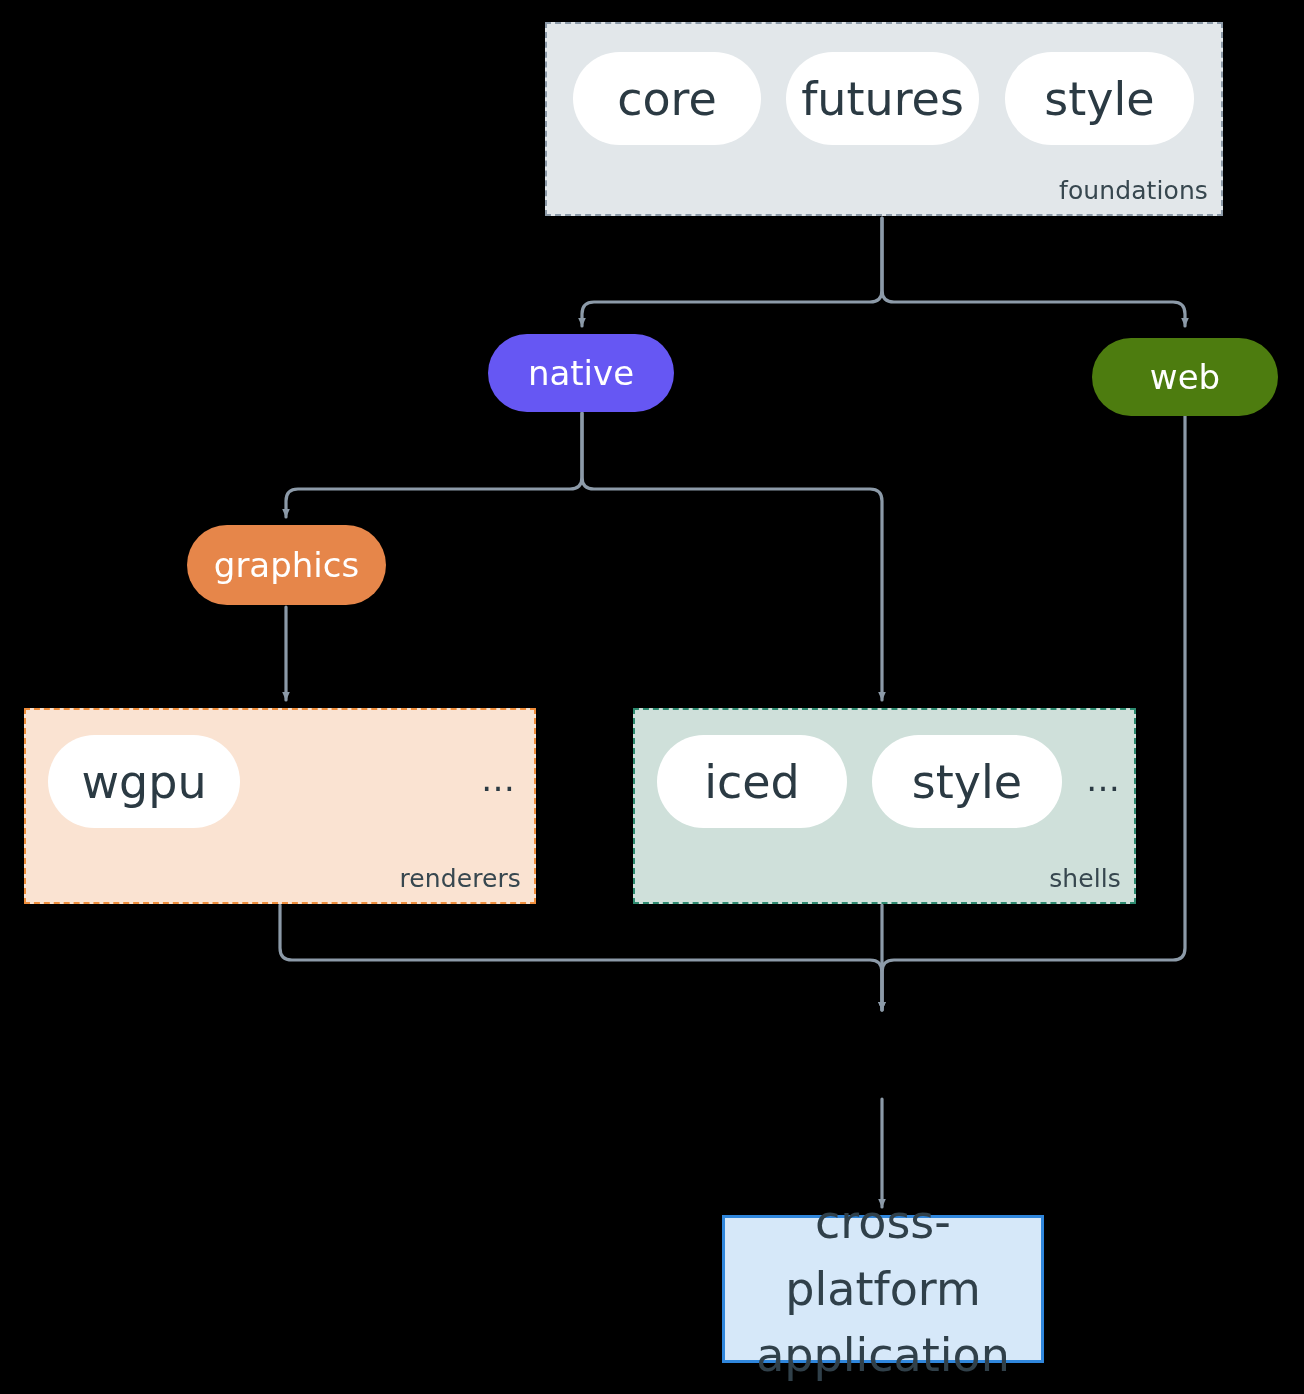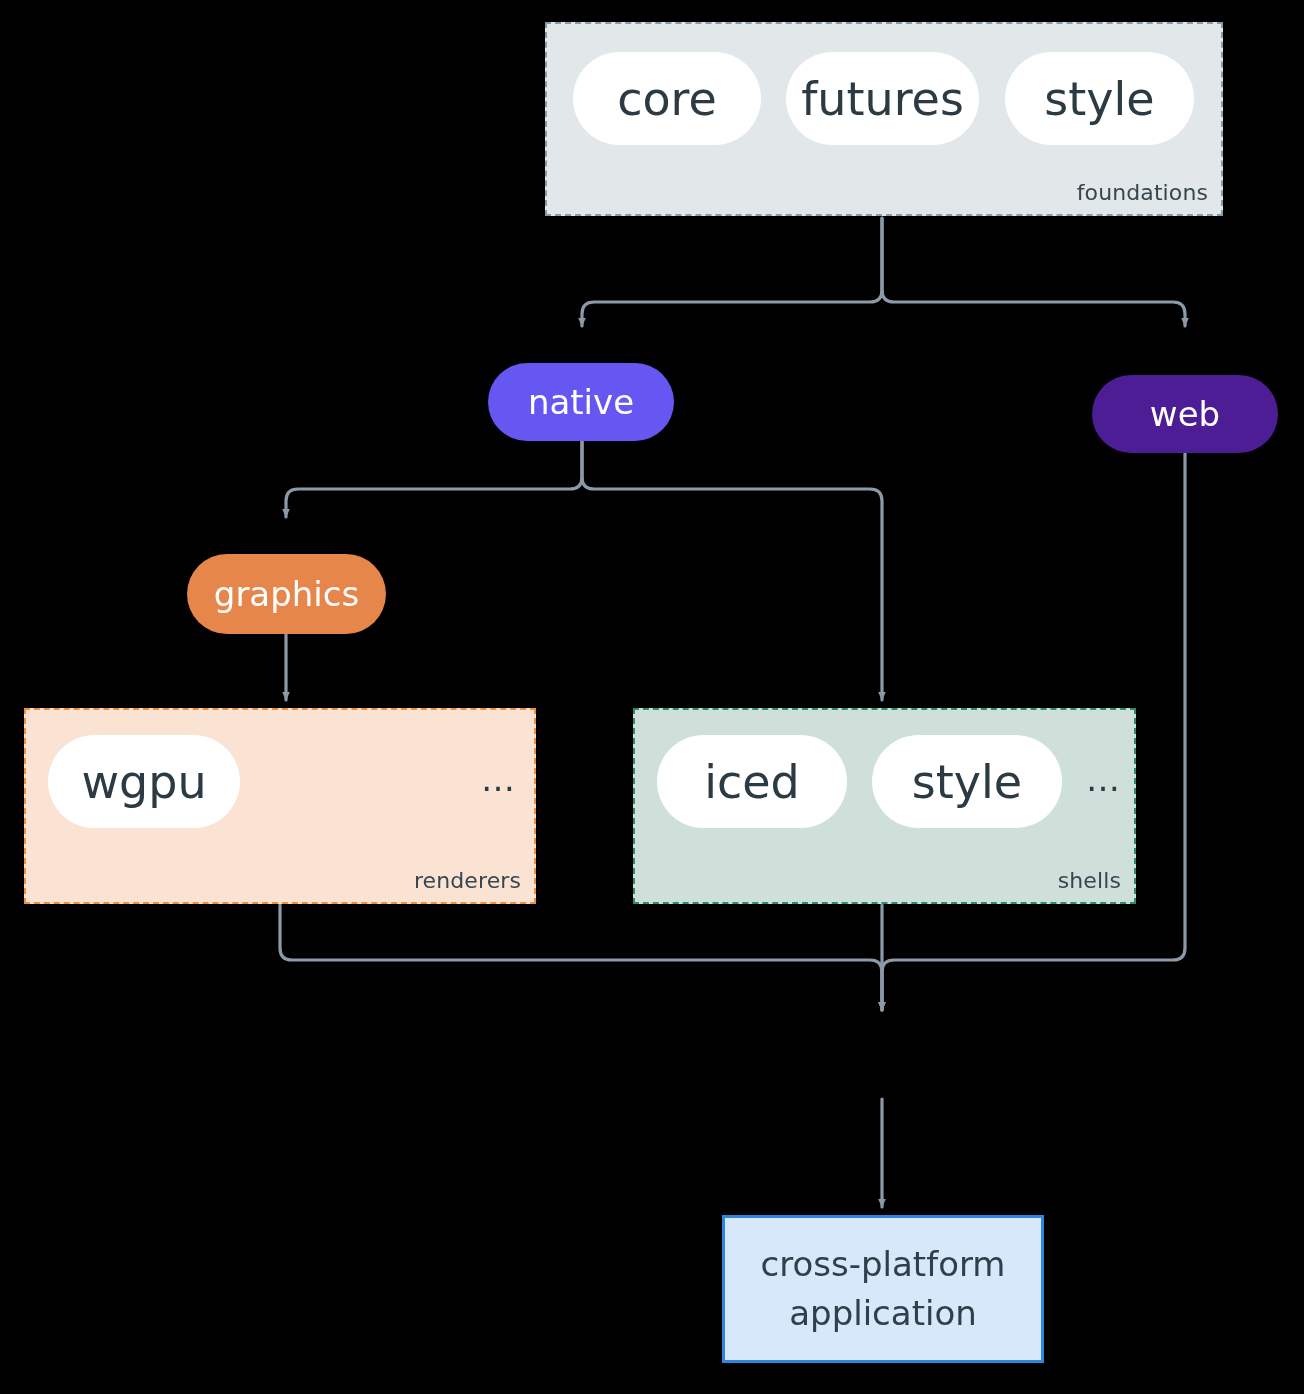--- a/index.html
+++ b/index.html
@@ -33,21 +33,21 @@
   }
   
   .cluster {
     position: absolute;
     box-sizing: border-box;
   }
   .cluster-label {
     position: absolute;
     right: 13px;
     bottom: 9px;
-    font-size: 22px;
+    font-size: 25px;
     color: #37474f;
     letter-spacing: 0.1px;
   }
   #cluster-foundations {
     left: 545px; top: 22px; width: 678px; height: 194px;
     background: #e2e7ea;
     border: 2px dashed #8c9aa8;
   }
   #cluster-renderers {
     left: 24px; top: 708px; width: 512px; height: 196px;
@@ -90,33 +90,32 @@
     line-height: 1;
     letter-spacing: 2px;
   }
   #ellipsis-renderers { left: 481px; top: 762px; }
   #ellipsis-shells    { left: 1086px; top: 762px; }
   
   .pill-solid {
     border-radius: 999px;
     color: #ffffff;
     font-size: 34px;
-    margin-top: 29px;
   }
   #node-native { left: 488px;  top: 334px;  width: 186px; height: 78px; background: #6657f3; }
-  #node-web    { left: 1092px; top: 346px;  width: 186px; height: 78px; background: #4c1d95; }
+  #node-web    { left: 1092px; top: 338px;  width: 186px; height: 78px; background: #4d7c0f; }
   #node-graphics { left: 187px; top: 525px; width: 199px; height: 80px; background: #e6864a; }
   #node-iced   { left: 788px;  top: 1018px; width: 192px; height: 79px; background: #2584d4; }
   
   #node-application {
     left: 722px; top: 1215px; width: 322px; height: 148px;
     background: #d6e8f9;
     border: 3px solid #2f86dc;
     color: #30404a;
-    font-size: 34px;
+    font-size: 46px;
     line-height: 1.45;
     flex-direction: column;
   }
 </style>
 </head>
 <body>
 
 <div id="stage">
 
   <svg id="edges" viewBox="0 0 1304 1394" width="1304" height="1394">

